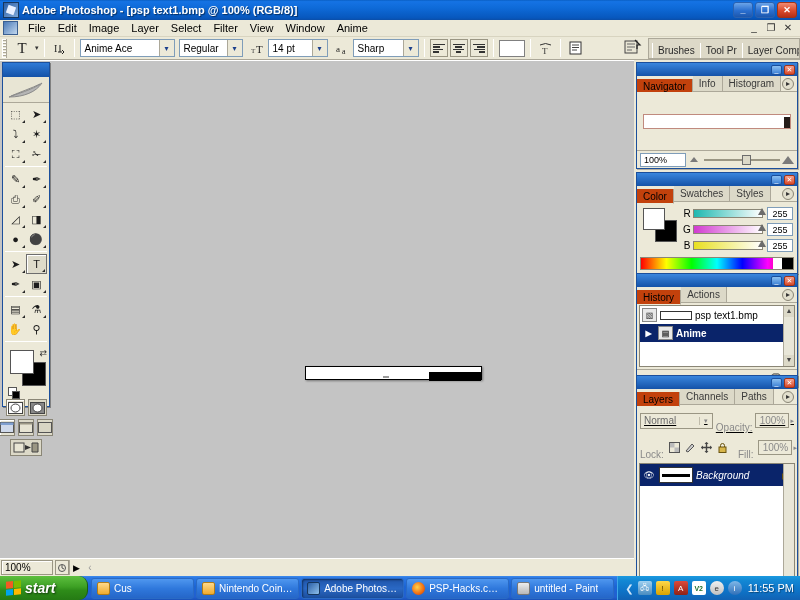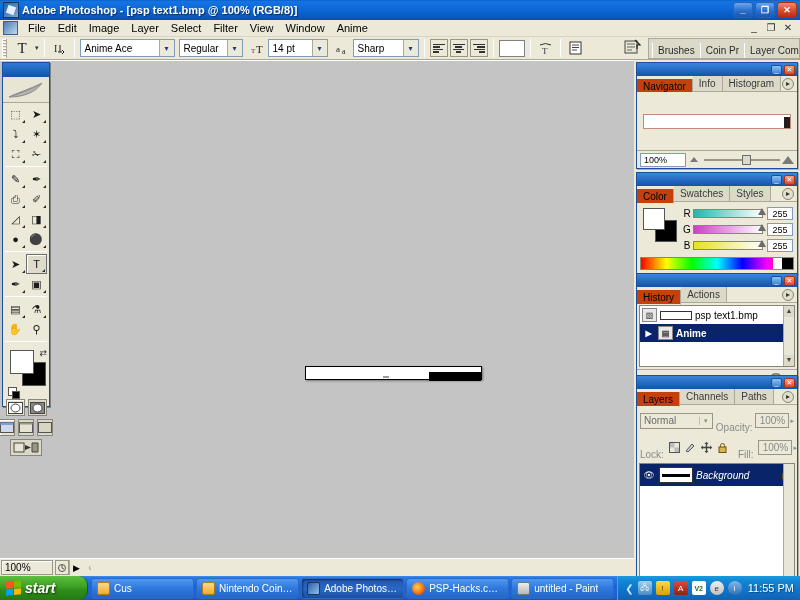--- a/index.html
+++ b/index.html
@@ -223,21 +223,21 @@
   .hist-thumb { width: 32px; height: 9px; background: #fff; border: 1px solid #333; }
   .hist-scroll { position: absolute; right: 0; top: 0; width: 11px; height: 100%; background: #e8e6d8;
     border-left: 1px solid #aca899; display: flex; flex-direction: column; justify-content: space-between; }
   .hs-btn { height: 11px; font-size: 7px; text-align: center; line-height: 10px; color: #444; background: #dcd9c8; }
   .pan-foot { height: 17px; display: flex; align-items: center; justify-content: flex-end; gap: 12px;
     padding-right: 14px; border-top: 1px solid #aca899; }
   .foot-ico { width: 14px; height: 13px; display: flex; align-items: center; justify-content: center;
     font-size: 9px; color: #333; }
 
   
-  .lay-mode { display: flex; align-items: center; padding: 3px 3px 1px 3px; gap: 3px; }
+  .lay-mode { display: flex; align-items: center; padding: 3px 3px 1px 3px; gap: 3px; text-decoration: underline; }
   .lay-blend { width: 76px; height: 16px; background: #ece9d8; border: 1px solid #9a9684;
     display: flex; align-items: center; font-size: 10px; color: #6a6a6a; }
   .lay-blend .v { flex: 1 1 auto; padding-left: 3px; }
   .lay-blend .a { width: 13px; text-align: center; font-size: 7px; color: #8a8a8a; border-left: 1px solid #c0bcab; }
   .lay-lab { font-size: 10px; color: #8a8a8a; margin-top: 14px; }
   .lay-num { width: 34px; height: 15px; background: #ece9d8; border: 1px solid #9a9684;
     font-size: 10px; color: #8a8a8a; text-align: center; line-height: 13px; }
   .lay-numwrap { display:flex; align-items:center; }
   .lay-numwrap .a { font-size: 7px; color: #8a8a8a; margin-left: 1px; }
   .lay-lock { display: flex; align-items: center; padding: 1px 3px 3px 3px; gap: 5px; }
@@ -420,21 +420,21 @@
     <div style="flex:1 1 auto"></div>
     <div class="icon-btn" style="width:24px;height:21px;margin-right:3px">
       <svg width="18" height="18" viewBox="0 0 18 18">
           <rect x="1" y="2" width="12" height="12" fill="#e8e5d4" stroke="#444"></rect>
           <path d="M3 5h8M3 8h8M3 11h5" stroke="#666" stroke-width="1"></path>
           <path d="M11 1 L16 6 L13 6 L13 10" stroke="#222" fill="none" stroke-width="1.2"></path>
         </svg>
     </div>
     <div class="well" style="width:152px">
       <div class="well-tab">Brushes</div>
-      <div class="well-tab">Coin Pr</div>
+      <div class="well-tab">Tool Pr</div>
       <div class="well-tab">Layer Comps</div>
     </div>
   </div>
 
   <div class="workspace">
     <div class="canvas-doc">
       <div class="canvas-tick"></div>
       <div class="canvas-black"></div>
     </div>
   </div>

